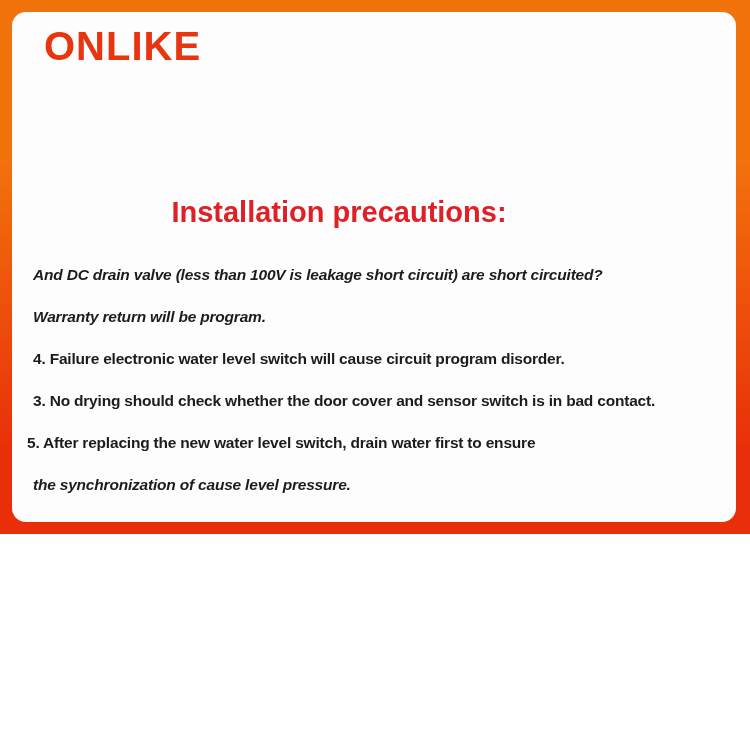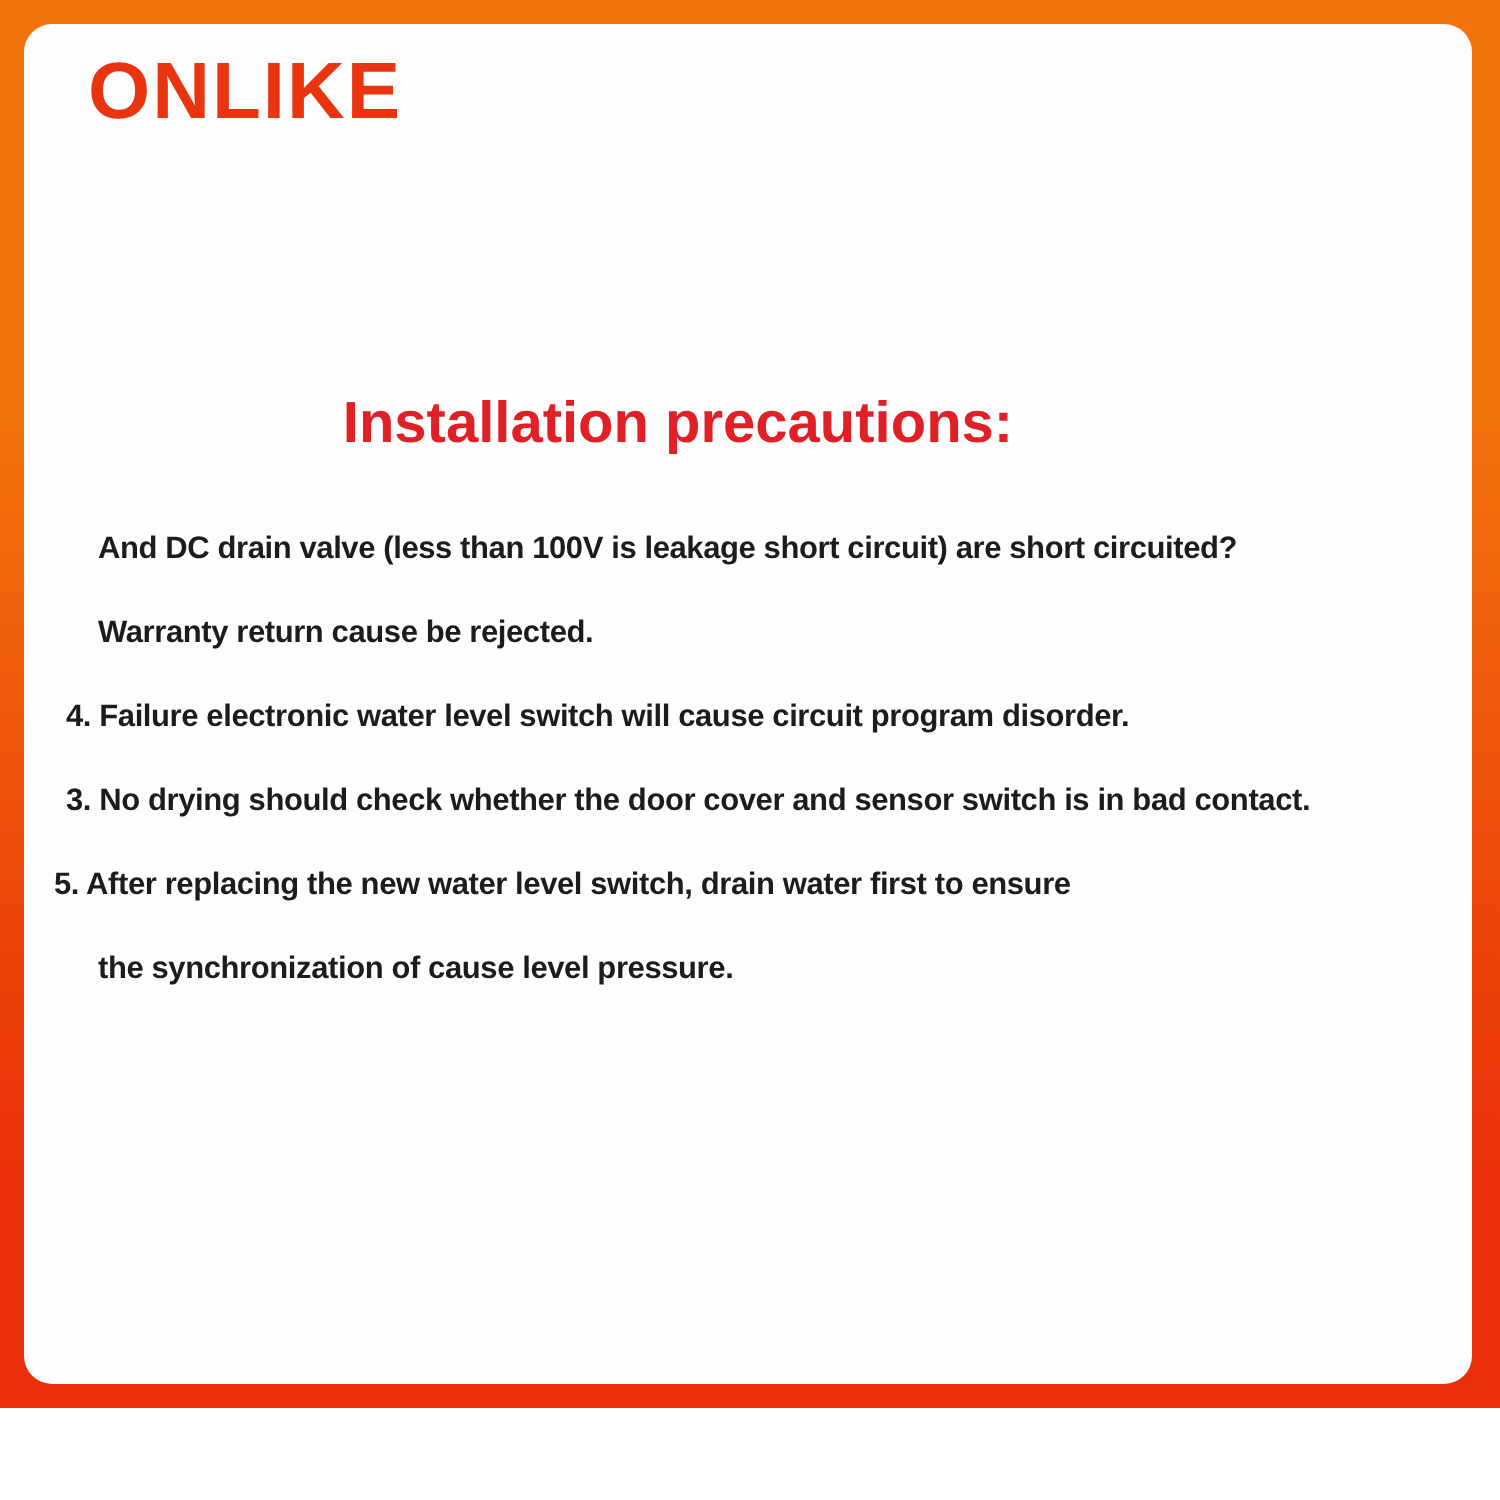--- a/index.html
+++ b/index.html
@@ -10,21 +10,21 @@
     --heading-red:#DF2127;
     --body-text:#1C1C1C;
   }
   html,body{margin:0;padding:0;}
   body{
     width:750px;height:750px;overflow:hidden;
     font-family:"Liberation Sans", sans-serif;
     background:#fff;
   }
   .frame{
-    position:relative;width:750px;height:704px;
+    position:relative;width:750px;height:534px;
     background:linear-gradient(180deg,var(--frame-top) 0%,var(--frame-top) 30%,var(--frame-bottom) 85%,var(--frame-bottom) 100%);
   }
   .panel{
     position:absolute;top:12px;right:14px;bottom:12px;left:12px;
     background:var(--panel-bg);
     border-radius:14px;
   }
   .brand{
     position:absolute;left:32px;top:12px;
     font-size:40px;font-weight:bold;letter-spacing:1px;
@@ -42,33 +42,33 @@
   .list{
     position:absolute;left:21px;top:254px;width:700px;
   }
   .line{
     height:42px;
     font-size:15.5px;font-weight:600;letter-spacing:-0.2px;
     color:var(--body-text);
     white-space:nowrap;
   }
   .ind-item{margin-left:0;}
-  .ind-cont{margin-left:16px;}
+  .ind-cont{font-style:italic;}
   .ind-item4{margin-left:-3px;}
   .ind-item5{margin-left:-6px;}
 </style>
 </head>
 <body>
 
 <div class="frame">
   <div class="panel">
     <div class="brand">ONLIKE</div>
     <div class="heading">Installation precautions:</div>
     <div class="list" id="precautions-list">
         <div class="line ind-cont">And DC drain valve (less than 100V is leakage short circuit) are short circuited?</div>
-        <div class="line ind-cont">Warranty return cause be rejected.</div>
+        <div class="line ind-cont">Warranty return will be program.</div>
         <div class="line ind-item">4. Failure electronic water level switch will cause circuit program disorder.</div>
         <div class="line ind-item">3. No drying should check whether the door cover and sensor switch is in bad contact.</div>
         <div class="line ind-item5">5. After replacing the new water level switch, drain water first to ensure</div>
         <div class="line ind-cont">the synchronization of cause level pressure.</div>
       </div>
   </div>
 </div>
 
 </body></html>

